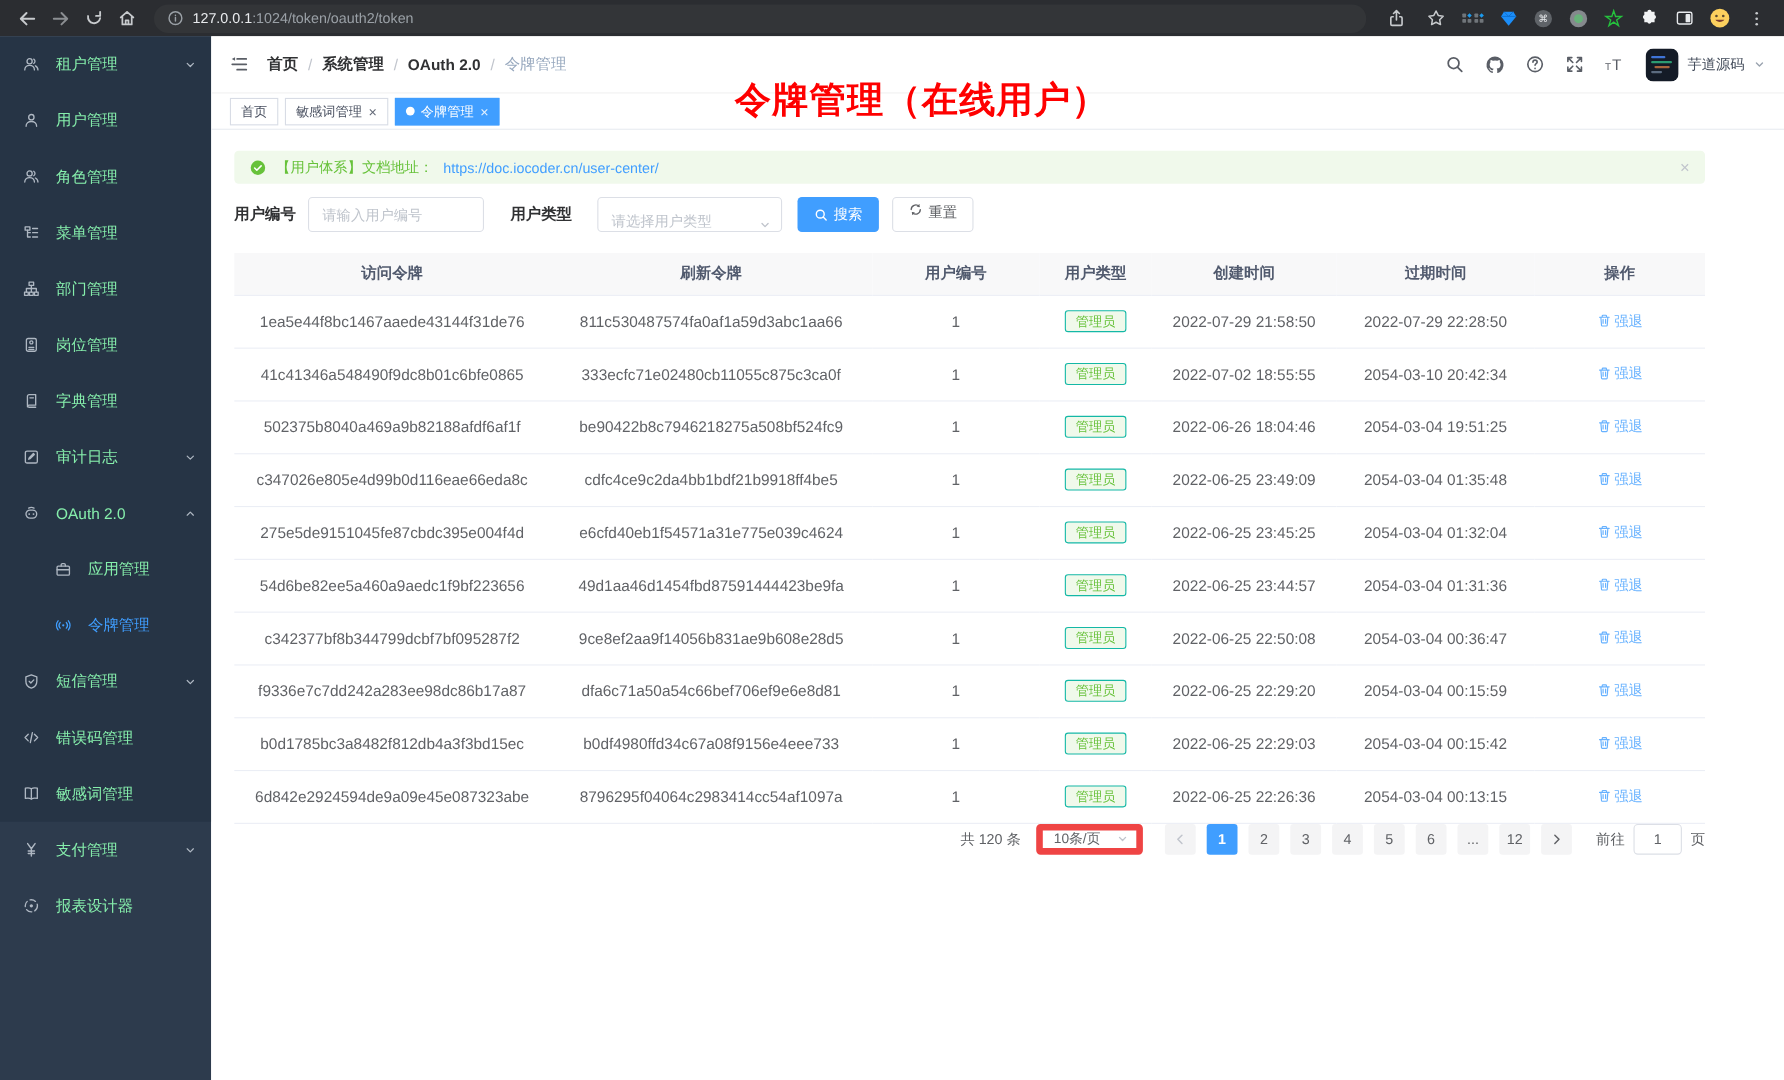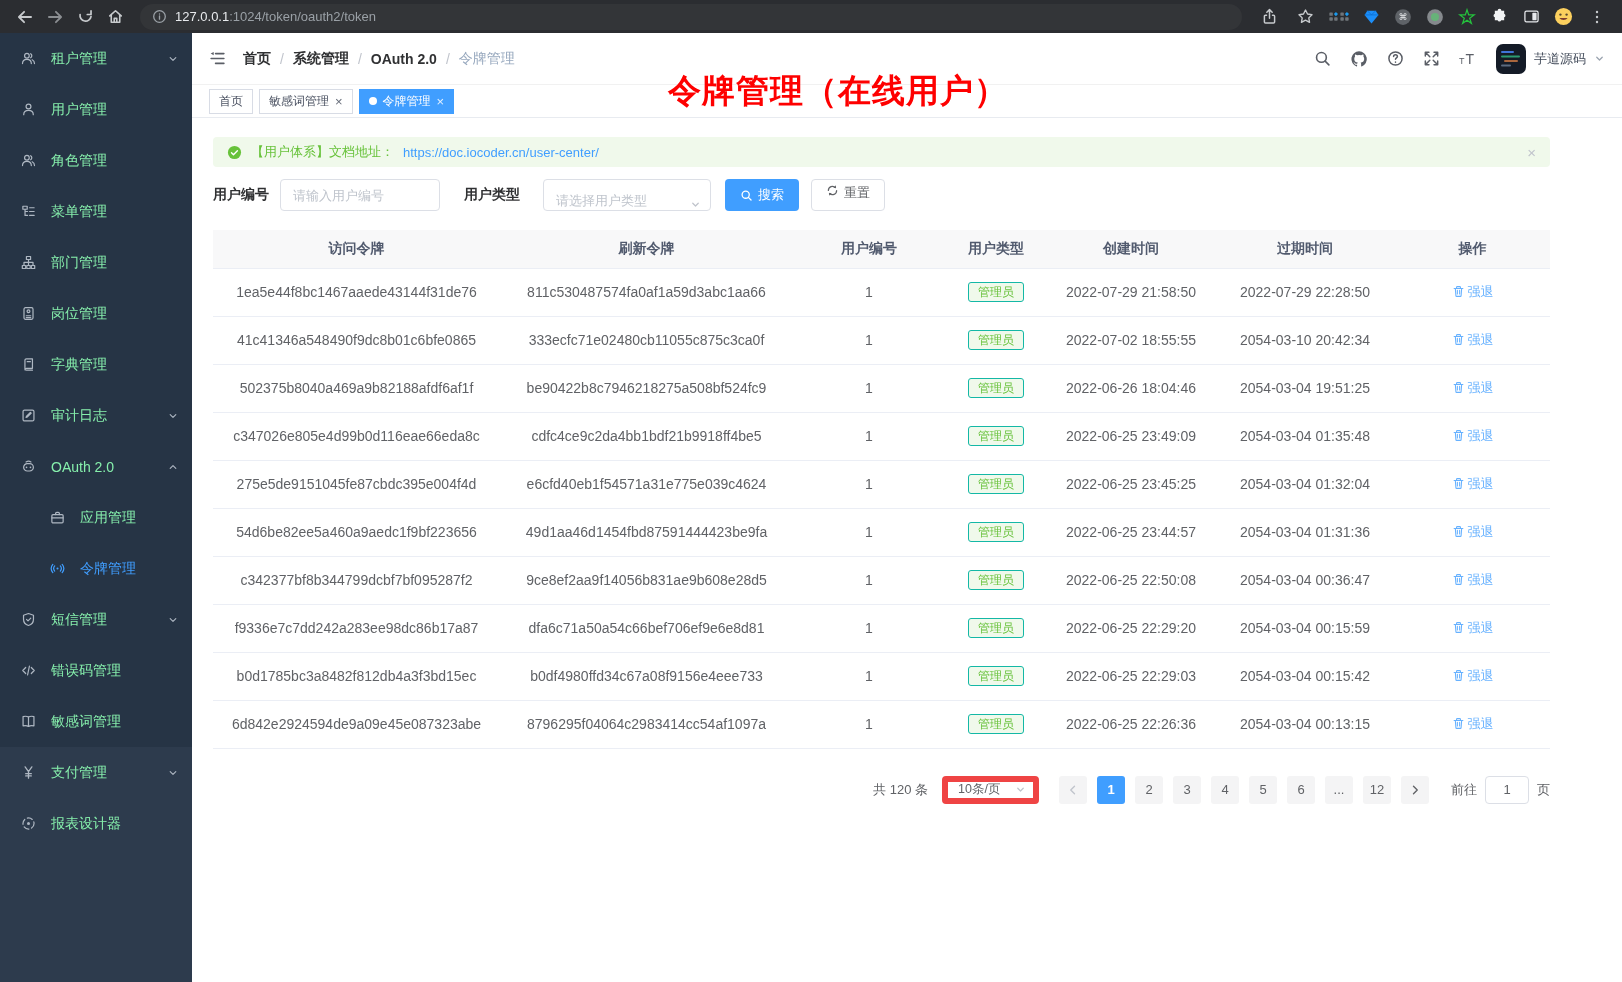--- a/index.html
+++ b/index.html
@@ -69,21 +69,21 @@
   .sp24 { width:24px; } .sp14 { width:14px; } .sp12 { width:12px; }
   .btn-primary { height:32px; background:#409eff; color:#fff; border:none; border-radius:4px; padding:0 15px; font-size:13px; display:inline-flex; align-items:center; gap:5px; cursor:pointer; }
   .btn-plain { height:32px; background:#fff; color:#606266; border:1px solid #dcdfe6; border-radius:4px; padding:4px 14px; font-size:13px; display:inline-flex; align-items:flex-start; gap:5px; cursor:pointer; }
 
   table.grid { width:100%; border-collapse:collapse; table-layout:fixed; margin-top:18px; }
   .grid th { height:38px; background:#f8f8f9; font-size:14px; font-weight:700; color:#515a6e; text-align:center; border-bottom:1px solid #ebeef5; }
   .grid td { height:48px; font-size:14px; color:#606266; text-align:center; border-bottom:1px solid #ebeef5; white-space:nowrap; overflow:hidden; }
   .tag-green { display:inline-block; background:#f0f9eb; border:1px solid #14b8a6; color:#67c23a; font-size:12px; padding:3px 9px; border-radius:3px; line-height:1; }
   .op-link { color:#66b1ff; font-size:13px; display:inline-flex; align-items:center; gap:3px; cursor:pointer; text-decoration:none; }
 
-  .pager { display:flex; align-items:center; justify-content:flex-end; margin-top:27px; font-size:13px; color:#606266; }
+  .pager { display:flex; align-items:center; justify-content:flex-end; font-size:13px; color:#606266; }
   .pg-total { margin-right:14px; }
   .pg-size { width:97px; height:28px; border:6px solid #ef4444; border-radius:4px; display:flex; align-items:center; justify-content:space-between; padding:0 7px 0 10px; font-size:12.5px; color:#606266; cursor:pointer; }
   .pg-size .icon { color:#c0c4cc; }
   .pg-pages { display:flex; align-items:center; gap:10px; margin-left:20px; }
   .pg-btn { min-width:28px; height:28px; background:#f4f4f5; border-radius:3px; display:inline-flex; align-items:center; justify-content:center; color:#606266; font-size:13px; padding:0 4px; cursor:pointer; }
   .pg-btn.active { background:#409eff; color:#fff; font-weight:700; }
   .pg-btn.dim { color:#c0c4cc; }
   .pg-goto { display:flex; align-items:center; gap:8px; margin-left:22px; }
   .pg-input { width:44px; height:28px; border:1px solid #dcdfe6; border-radius:4px; text-align:center; font-size:13px; color:#606266; outline:none; }
 </style>

